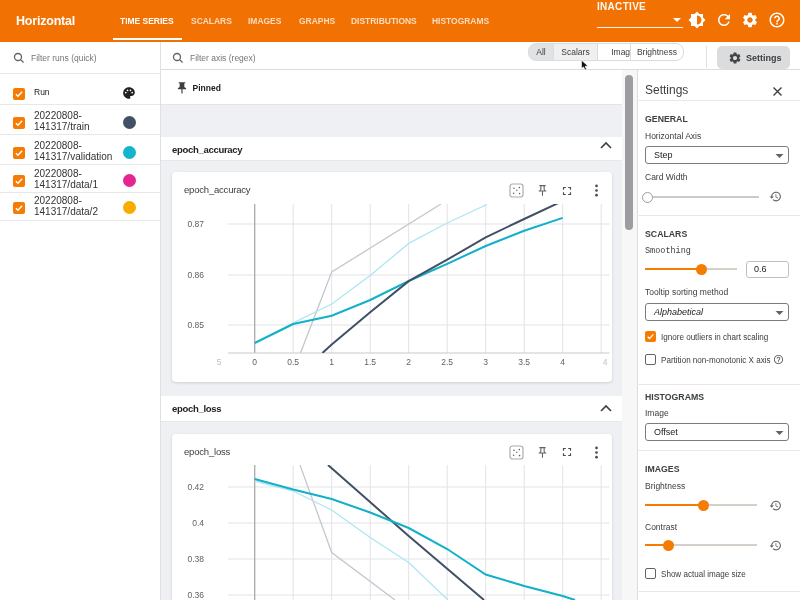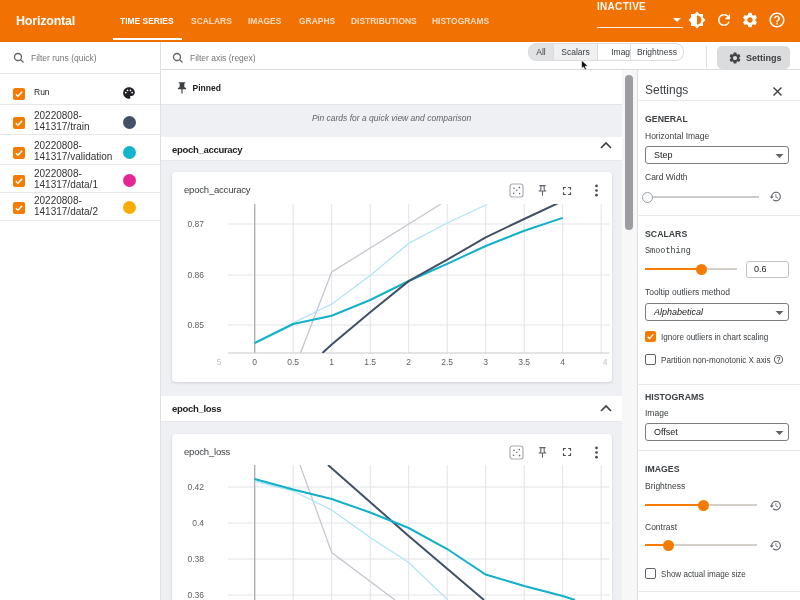--- a/index.html
+++ b/index.html
@@ -159,21 +159,20 @@
       <path d="M1 1 L1 10.5 L3.3 8.6 L4.8 12 L6.7 11.2 L5.2 7.9 L8.4 7.7 Z" fill="#111" stroke="#fff" stroke-width=".9"></path>
     </svg>
 
   <div class="abs" id="main"></div>
 
   <div class="abs whiterow" style="left:161px;top:70px;height:35px;border-bottom:1px solid #e4e4e4;box-sizing:border-box;"></div>
   <svg class="abs" style="left:175px;top:81px;" width="14" height="14" viewBox="0 0 24 24">
       <path fill="#3c4043" d="M16 9V4h1c.55 0 1-.45 1-1s-.45-1-1-1H7c-.55 0-1 .45-1 1s.45 1 1 1h1v5c0 1.66-1.34 3-3 3v2h5.97v7l1 1 1-1v-7H19v-2c-1.66 0-3-1.34-3-3z"></path>
     </svg>
   <div class="abs" style="left:192.5px;top:82.5px;font-size:8.5px;font-weight:700;color:#202124;">Pinned</div>
-  <div class="abs" style="left:161px;top:113px;width:461px;height:18px;text-align:center;font-size:8.5px;font-style:italic;color:#5f6368;">Pin cards for a quick view and comparison</div>
 
   <div class="abs whiterow" style="left:161px;top:137px;height:24px;border-bottom:1px solid #e8e8e8;box-sizing:border-box;"></div>
   <div class="abs" style="left:172px;top:144px;font-size:9.5px;font-weight:700;color:#202124;letter-spacing:-.3px;">epoch_accuracy</div>
   <svg class="abs" style="left:600px;top:141px;" width="12" height="8">
       <path d="M1 7 L6 2 L11 7" fill="none" stroke="#3c4043" stroke-width="1.6"></path>
     </svg>
 
   <div class="card" style="left:172px;top:172px;width:440px;height:210px;"></div>
   <div class="abs cardtitle" style="left:184px;top:184px;">epoch_accuracy</div>
   <div id="card1-icons">
@@ -317,40 +316,40 @@
   <div class="abs" id="gutter"></div>
   <div class="abs" id="thumb"></div>
   <div class="abs" id="panel"></div>
   <div id="panel-items">
     <div class="abs" style="left:645px;top:82.5px;font-size:12px;color:#3c4043;">Settings</div>
     <svg class="abs" style="left:772px;top:86px;" width="11" height="11">
         <path d="M1.5 1.5 L9.5 9.5 M9.5 1.5 L1.5 9.5" stroke="#3c4043" stroke-width="1.4"></path>
       </svg>
     <div class="pdivider" style="left:637px;top:100px;"></div>
     <div class="abs phead" style="left:645px;top:113px;">GENERAL</div>
-    <div class="abs plabel" style="left:645px;top:130.5px;">Horizontal Image</div>
+    <div class="abs plabel" style="left:645px;top:130.5px;">Horizontal Axis</div>
     <div class="abs sel" style="left:645px;top:146px;">Step
       <svg width="9" height="6">
           <path d="M0.5 1 L4.5 5 L8.5 1 Z" fill="#5f6368"></path>
         </svg>
     </div>
     <div class="abs plabel" style="left:645px;top:171.5px;">Card Width</div>
     <div class="abs track" style="left:647px;top:196px;width:112px;"></div>
     <div class="abs" style="left:642px;top:191.5px;width:9px;height:9px;border-radius:50%;background:#fff;border:1.5px solid #9aa0a6;box-sizing:content-box;"></div>
     <svg class="abs" style="left:769px;top:190px;" width="13" height="13" viewBox="0 0 24 24">
         <path fill="#5f6368" d="M13 3c-4.97 0-9 4.03-9 9H1l3.89 3.89.07.14L9 12H6c0-3.87 3.13-7 7-7s7 3.13 7 7-3.13 7-7 7c-1.93 0-3.68-.79-4.94-2.06l-1.42 1.42C8.27 19.99 10.51 21 13 21c4.97 0 9-4.03 9-9s-4.03-9-9-9zm-1 5v5l4.28 2.54.72-1.21-3.5-2.08V8H12z"></path>
       </svg>
     <div class="pdivider" style="left:637px;top:215px;"></div>
     <div class="abs phead" style="left:645px;top:228px;">SCALARS</div>
     <div class="abs plabel" style="left:645px;top:246px;font-family:Liberation Mono, monospace;">Smoothing</div>
     <div class="abs trackon" style="left:645px;top:268px;width:56px;"></div>
     <div class="abs trackoff" style="left:701px;top:268px;width:36px;"></div>
     <div class="abs sthumb" style="left:695.5px;top:263.5px;"></div>
     <div class="abs" style="left:746px;top:261px;width:43px;height:17px;border:1px solid #bdc1c6;border-radius:3px;box-sizing:border-box;font-size:9px;color:#202124;line-height:15px;padding-left:7px;">0.6</div>
-    <div class="abs plabel" style="left:645px;top:287px;">Tooltip outliers method</div>
+    <div class="abs plabel" style="left:645px;top:287px;">Tooltip sorting method</div>
     <div class="abs sel" style="left:645px;top:303px;font-style:italic;">Alphabetical
       <svg width="9" height="6">
           <path d="M0.5 1 L4.5 5 L8.5 1 Z" fill="#5f6368"></path>
         </svg>
     </div>
     <div class="pcb on" style="left:645px;top:331px;">
         <svg width="9" height="9" viewBox="0 0 24 24" style="position:absolute;left:1px;top:1px;">
           <path fill="none" stroke="#fff" stroke-width="3.4" d="M4.5 12.5l5 5 10-11"></path>
         </svg>
       </div>

